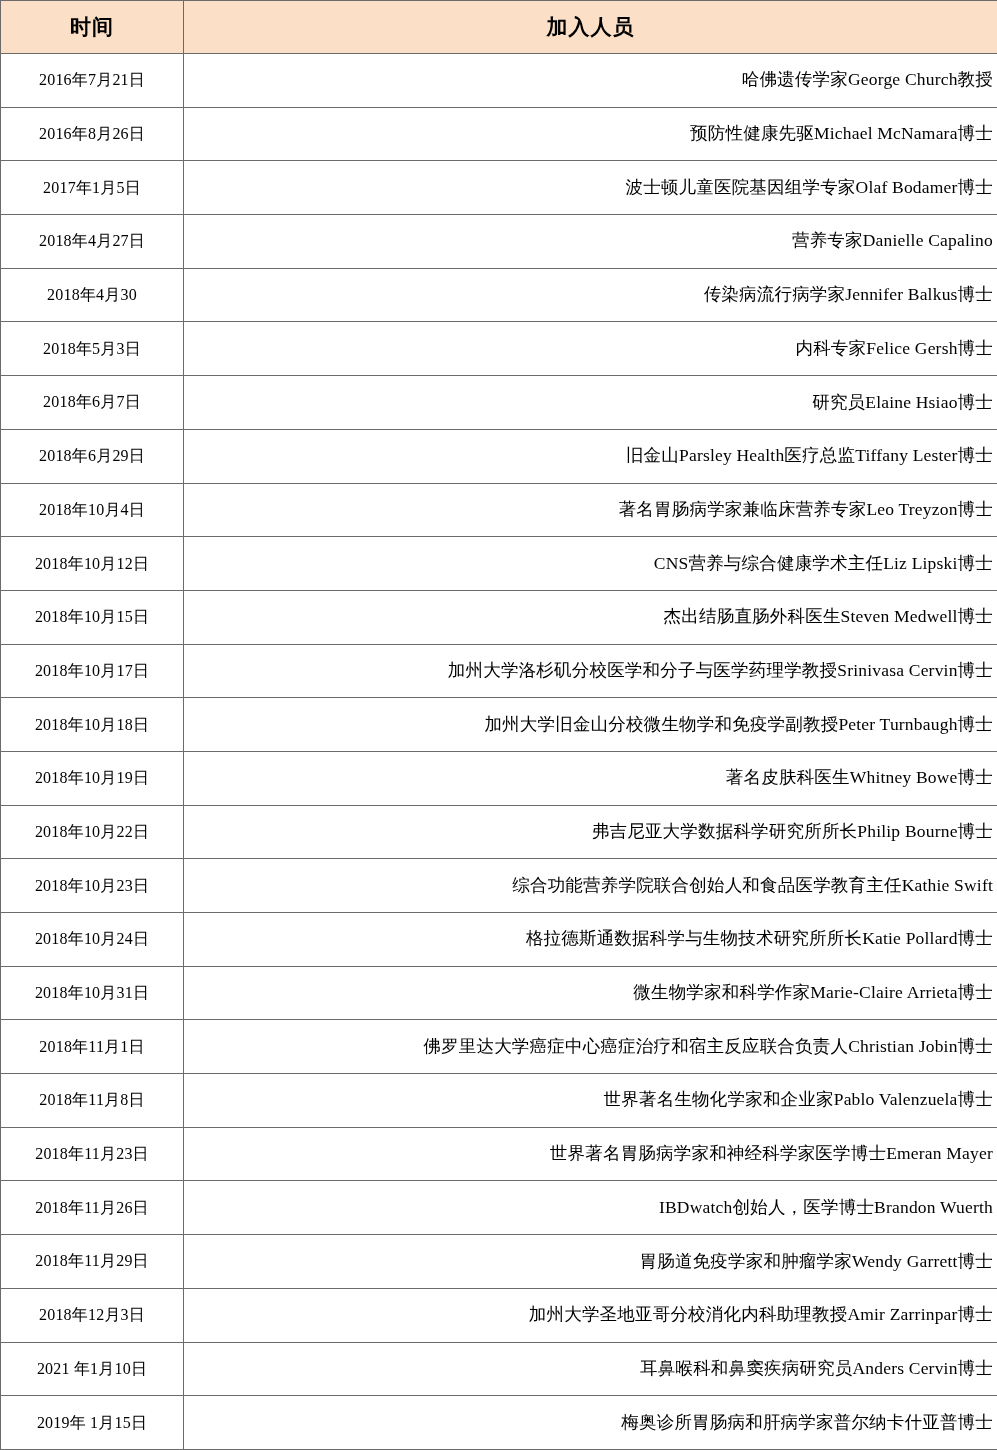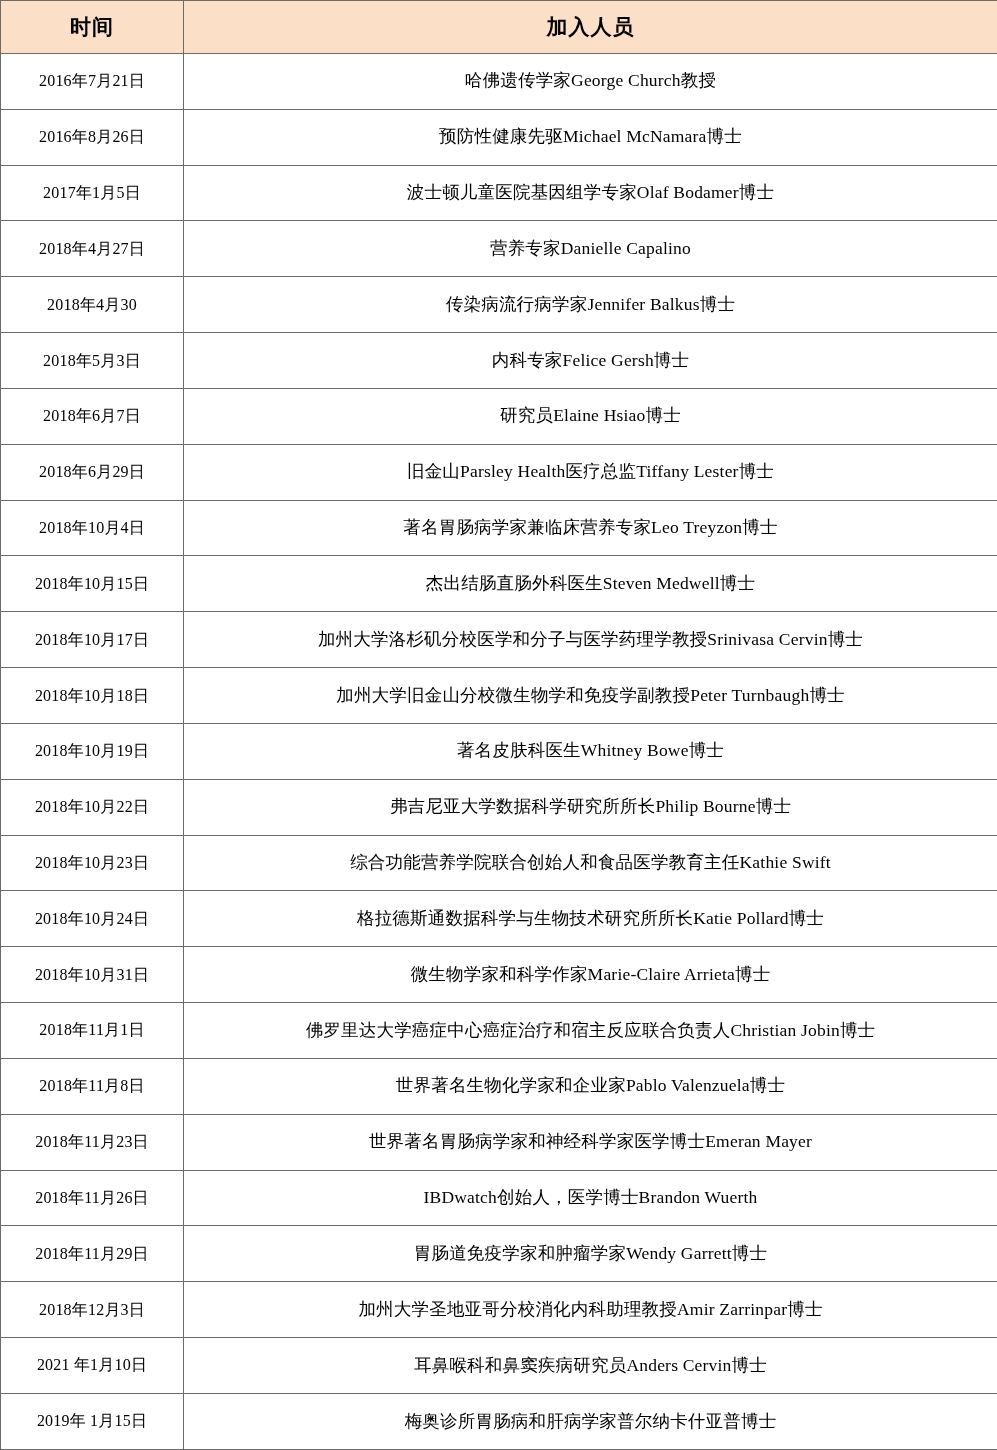--- a/index.html
+++ b/index.html
@@ -49,20 +49,21 @@
     background: #ffffff;
   }
   table.roster tbody td.date-cell {
     font-size: 16px;
     letter-spacing: 0.2px;
     white-space: nowrap;
   }
   table.roster tbody td.person-cell {
     font-size: 17.5px;
     letter-spacing: 0.2px;
+    text-align: right;
   }
 </style>
 </head>
 <body>
 
 <div class="table-wrap">
   <table class="roster">
     <colgroup>
       <col class="col-date">
       <col class="col-person">
@@ -102,20 +103,24 @@
           <td class="date-cell">2018年6月7日</td>
           <td class="person-cell">研究员Elaine Hsiao博士</td>
         </tr>
         <tr>
           <td class="date-cell">2018年6月29日</td>
           <td class="person-cell">旧金山Parsley Health医疗总监Tiffany Lester博士</td>
         </tr>
         <tr>
           <td class="date-cell">2018年10月4日</td>
           <td class="person-cell">著名胃肠病学家兼临床营养专家Leo Treyzon博士</td>
+        </tr>
+        <tr>
+          <td class="date-cell">2018年10月12日</td>
+          <td class="person-cell">CNS营养与综合健康学术主任Liz Lipski博士</td>
         </tr>
         <tr>
           <td class="date-cell">2018年10月15日</td>
           <td class="person-cell">杰出结肠直肠外科医生Steven Medwell博士</td>
         </tr>
         <tr>
           <td class="date-cell">2018年10月17日</td>
           <td class="person-cell">加州大学洛杉矶分校医学和分子与医学药理学教授Srinivasa Cervin博士</td>
         </tr>
         <tr>

